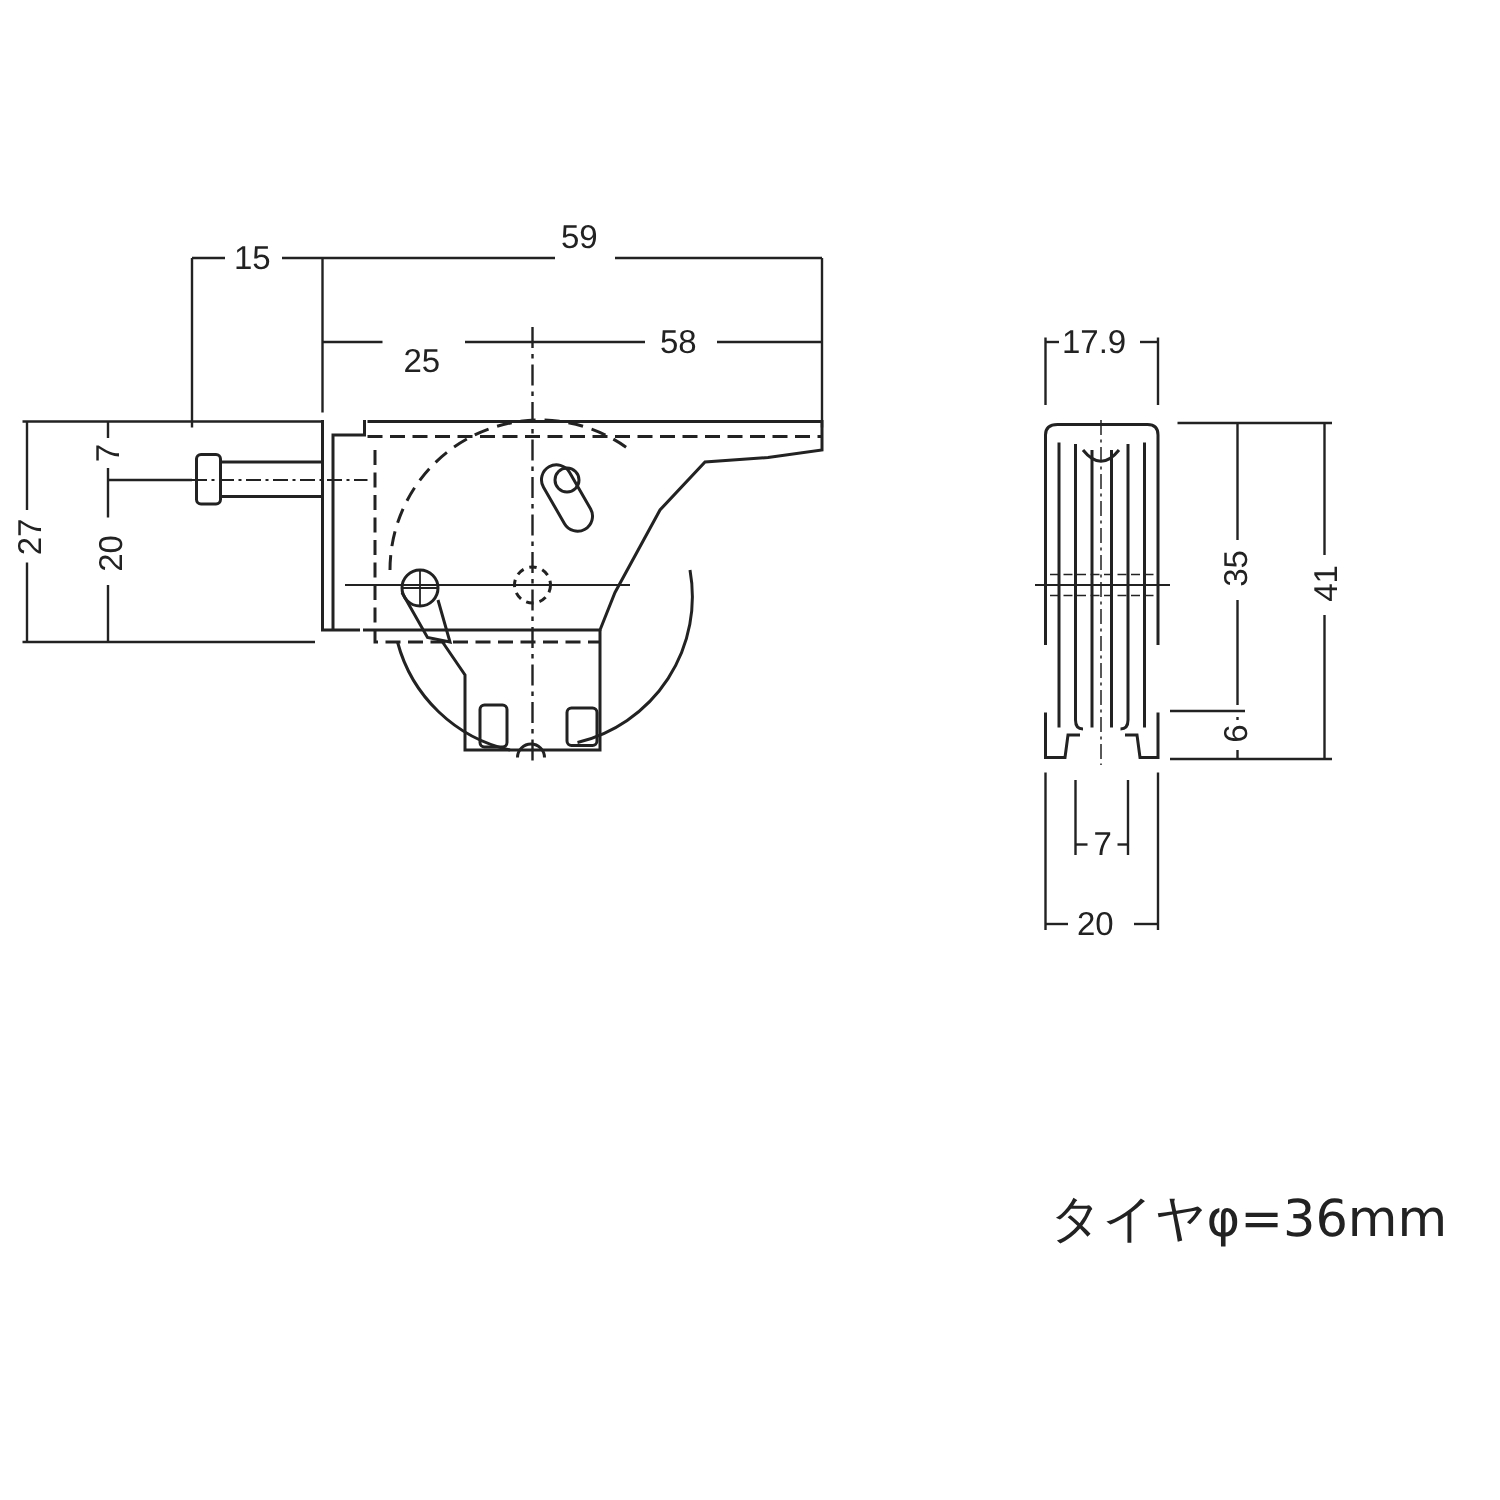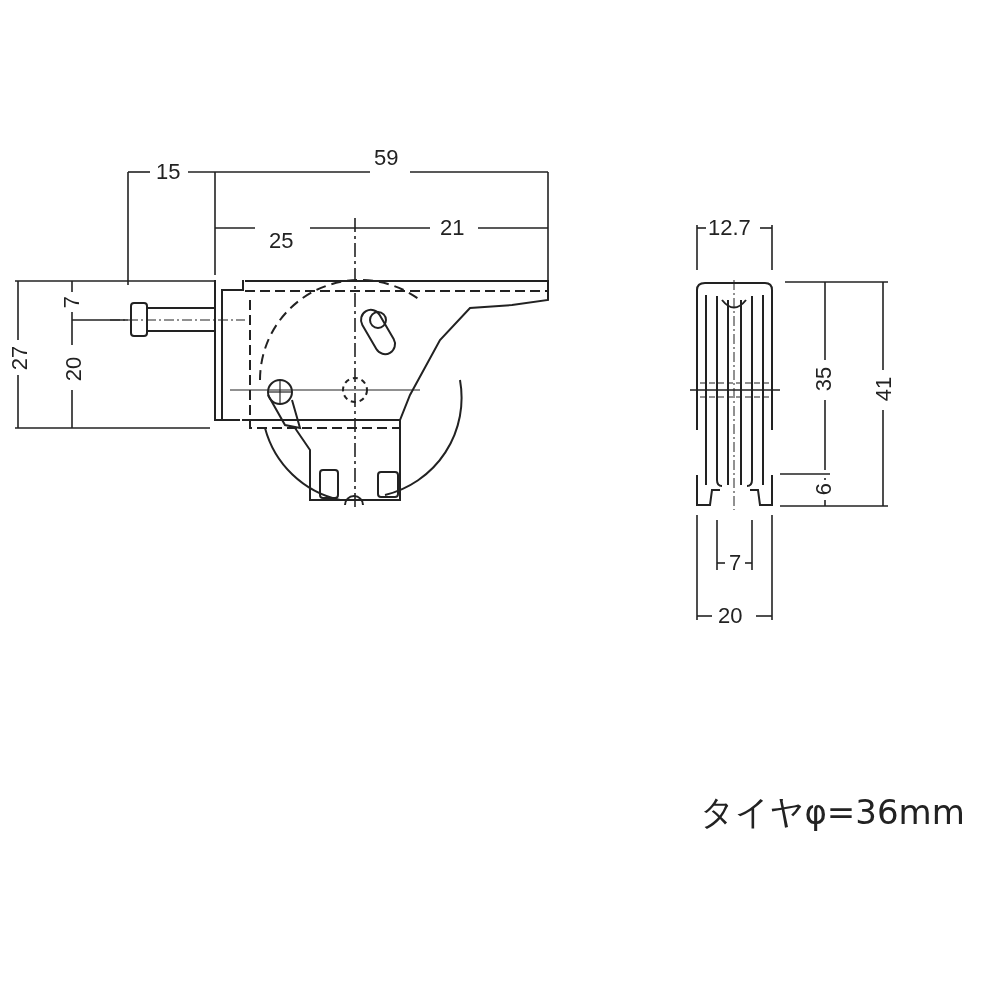--- a/index.html
+++ b/index.html
@@ -107,26 +107,26 @@
       <line x1="745" y1="563" x2="752" y2="563"></line>
       <line x1="697" y1="616" x2="712" y2="616"></line>
       <line x1="756" y1="616" x2="772" y2="616"></line>
     </g>
   </g>
 </svg>
 
 <span class="lbl" style="left:154px;top:161px">15</span>
 <span class="lbl" style="left:372px;top:147px">59</span>
 <span class="lbl" style="left:267px;top:230px">25</span>
-<span class="lbl" style="left:438px;top:217px">21</span>
+<span class="lbl" style="left:438px;top:217px">58</span>
 <span class="lbl rot" style="left:64px;top:291px">7</span>
 <span class="lbl rot" style="left:60px;top:358px">20</span>
 <span class="lbl rot" style="left:6px;top:347px">27</span>
 
-<span class="lbl" style="left:706px;top:217px">12.7</span>
+<span class="lbl" style="left:706px;top:217px">17.9</span>
 <span class="lbl rot" style="left:810px;top:368px">35</span>
 <span class="lbl rot" style="left:870px;top:378px">41</span>
 <span class="lbl rot" style="left:816px;top:478px">6</span>
 <span class="lbl" style="left:727px;top:552px">7</span>
 <span class="lbl" style="left:716px;top:605px">20</span>
 
 <div class="cap">タイヤφ=36mm</div>
 </div>
 
 </body></html>

